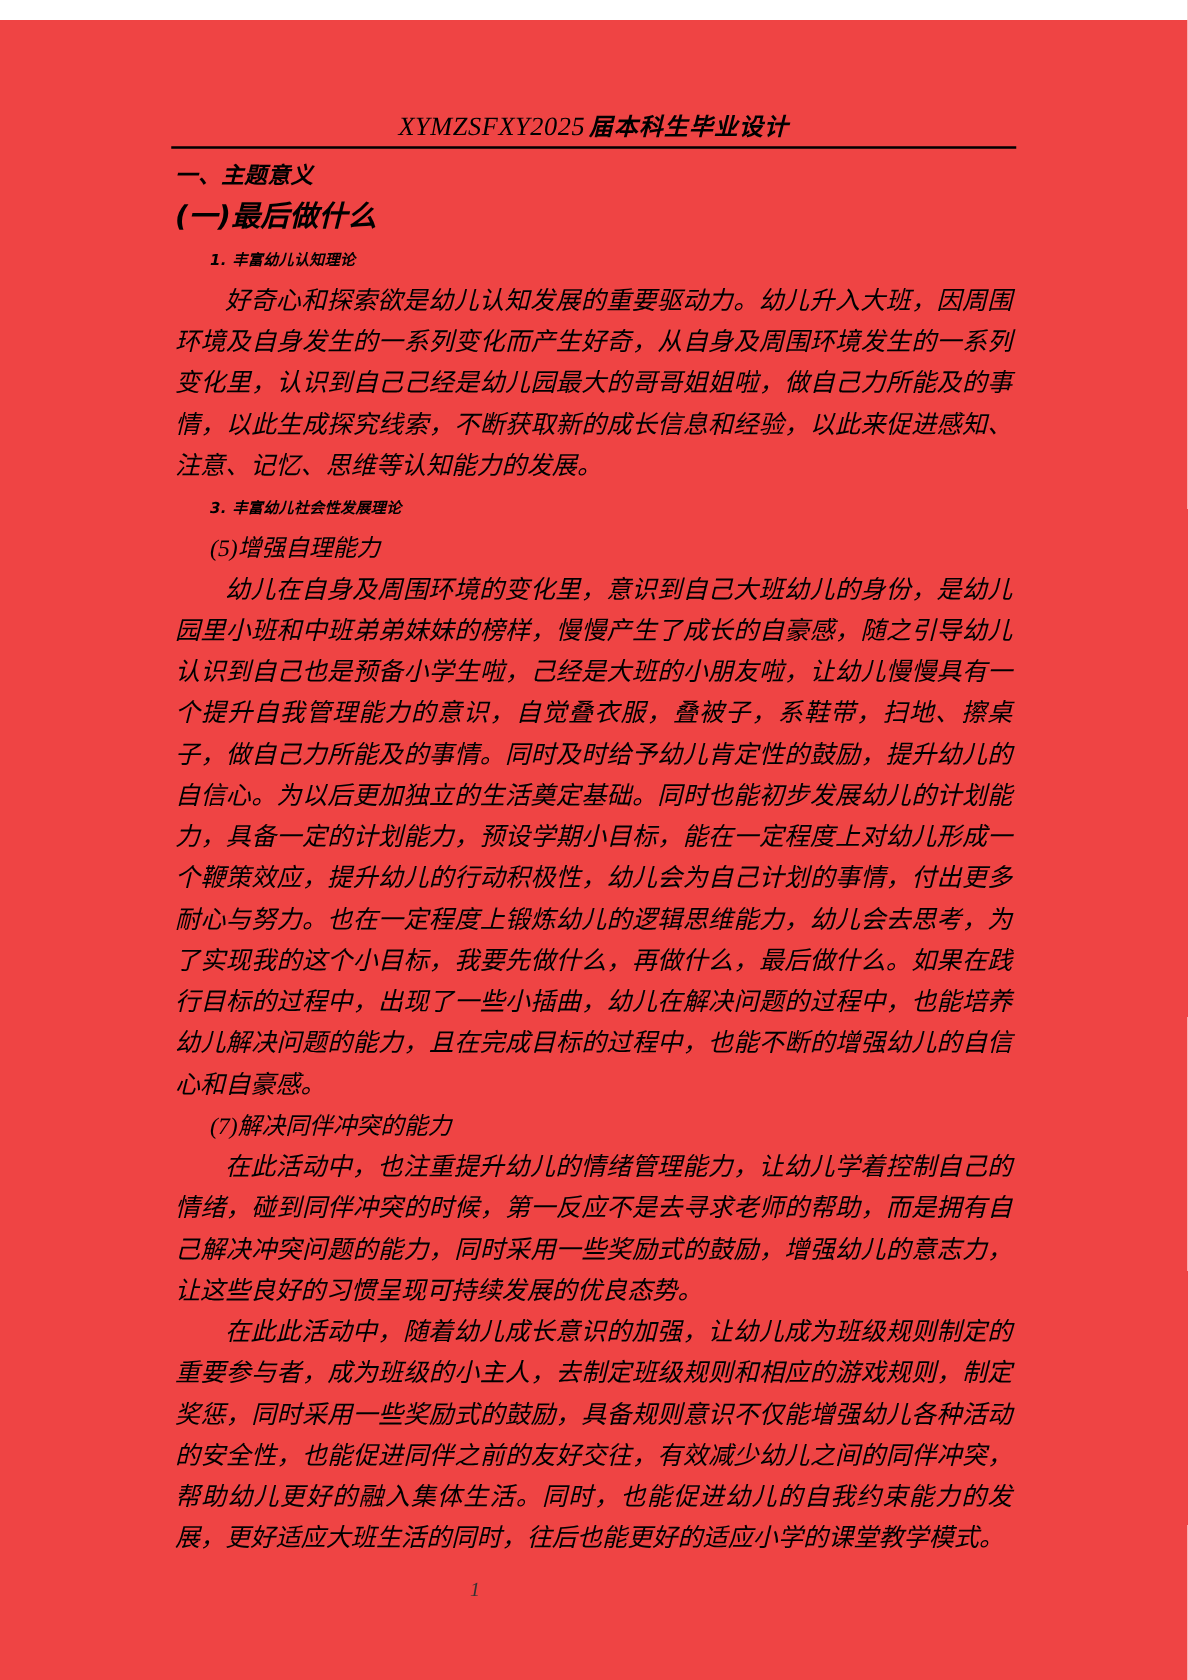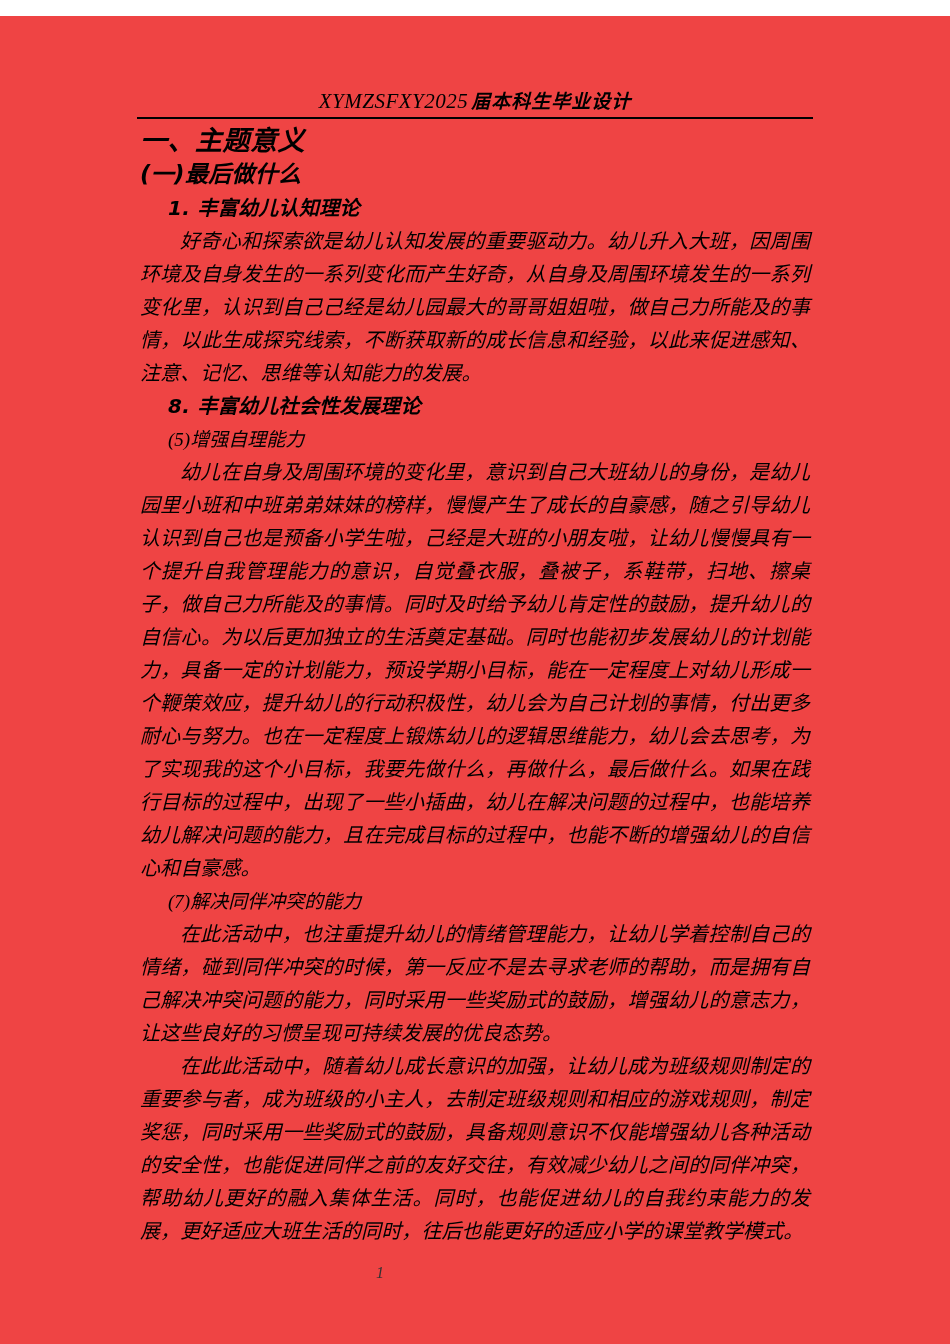--- a/index.html
+++ b/index.html
@@ -62,41 +62,41 @@
     position: absolute;
     left: 140px;
     top: 108px;
     width: 670px;
   }
 
   
   h1.h-level1 {
     font-family: "DejaVu Sans", "Liberation Sans", sans-serif;
     font-weight: bold;
-    font-size: 27px;
+    font-size: 18px;
     line-height: 34px;
     margin: 0 0 1px 0;
     letter-spacing: 0.5px;
     white-space: nowrap;
   }
 
   h2.h-level2 {
     font-family: "DejaVu Sans", "Liberation Sans", sans-serif;
     font-weight: bold;
     font-size: 23px;
     line-height: 31px;
     margin: 0 0 2px 0;
     letter-spacing: 0.3px;
     white-space: nowrap;
   }
 
   h3.h-level3 {
     font-family: "DejaVu Sans", "Liberation Sans", sans-serif;
     font-weight: bold;
-    font-size: 20px;
+    font-size: 12px;
     line-height: 33px;
     margin: 0;
     padding-left: 28px;
     letter-spacing: 0.3px;
     white-space: nowrap;
   }
 
   
   .sub-label {
     font-family: "Liberation Serif", "DejaVu Serif", serif;
@@ -146,21 +146,21 @@
   <div class="content">
 
     <h1 class="h-level1">一、主题意义</h1>
 
     <h2 class="h-level2">(一)最后做什么</h2>
 
     <h3 class="h-level3">1. 丰富幼儿认知理论</h3>
 
     <p class="body-para">好奇心和探索欲是幼儿认知发展的重要驱动力。幼儿升入大班，因周围环境及自身发生的一系列变化而产生好奇，从自身及周围环境发生的一系列变化里，认识到自己己经是幼儿园最大的哥哥姐姐啦，做自己力所能及的事情，以此生成探究线索，不断获取新的成长信息和经验，以此来促进感知、注意、记忆、思维等认知能力的发展。</p>
 
-    <h3 class="h-level3">8. 丰富幼儿社会性发展理论</h3>
+    <h3 class="h-level3">3. 丰富幼儿社会性发展理论</h3>
 
     <p class="sub-label">(5)增强自理能力</p>
 
     <p class="body-para">幼儿在自身及周围环境的变化里，意识到自己大班幼儿的身份，是幼儿园里小班和中班弟弟妹妹的榜样，慢慢产生了成长的自豪感，随之引导幼儿认识到自己也是预备小学生啦，己经是大班的小朋友啦，让幼儿慢慢具有一个提升自我管理能力的意识，自觉叠衣服，叠被子，系鞋带，扫地、擦桌子，做自己力所能及的事情。同时及时给予幼儿肯定性的鼓励，提升幼儿的自信心。为以后更加独立的生活奠定基础。同时也能初步发展幼儿的计划能力，具备一定的计划能力，预设学期小目标，能在一定程度上对幼儿形成一个鞭策效应，提升幼儿的行动积极性，幼儿会为自己计划的事情，付出更多耐心与努力。也在一定程度上锻炼幼儿的逻辑思维能力，幼儿会去思考，为了实现我的这个小目标，我要先做什么，再做什么，最后做什么。如果在践行目标的过程中，出现了一些小插曲，幼儿在解决问题的过程中，也能培养幼儿解决问题的能力，且在完成目标的过程中，也能不断的增强幼儿的自信心和自豪感。</p>
 
     <p class="sub-label">(7)解决同伴冲突的能力</p>
 
     <p class="body-para">在此活动中，也注重提升幼儿的情绪管理能力，让幼儿学着控制自己的情绪，碰到同伴冲突的时候，第一反应不是去寻求老师的帮助，而是拥有自己解决冲突问题的能力，同时采用一些奖励式的鼓励，增强幼儿的意志力，让这些良好的习惯呈现可持续发展的优良态势。</p>
 
 

